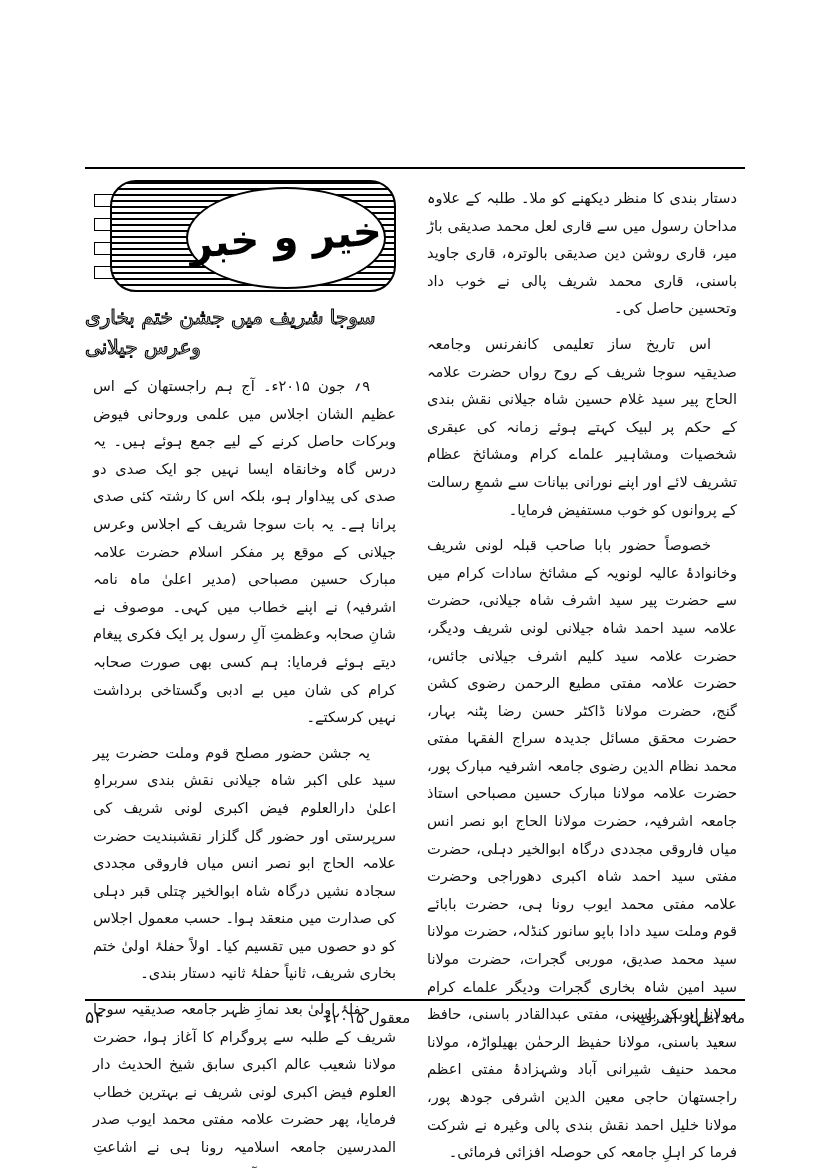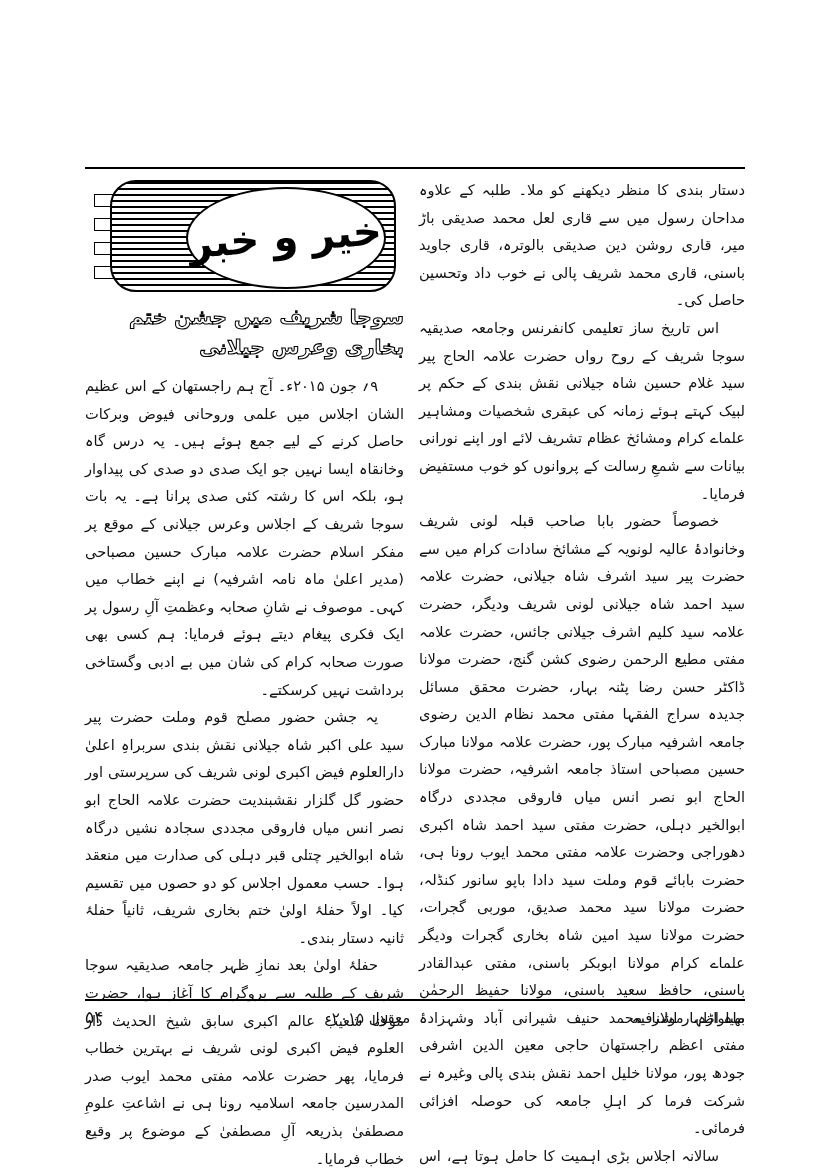--- a/index.html
+++ b/index.html
@@ -18,21 +18,21 @@
   }
   .top-rule{
     position:absolute;left:85px;top:167px;width:660px;height:0;
     border-top:2px solid #000;
   }
   .content{
     position:absolute;left:85px;top:176px;width:660px;
     display:flex;flex-direction:row-reverse;justify-content:space-between;
   }
   .col{font-size:14.6px;line-height:27.6px;text-align:justify;}
-  .col p{margin:0;text-indent:26px;}
+  .col p{margin:8px;text-indent:26px;}
   .col p.no-indent{text-indent:0;}
   .col-left{width:326px;}
   .col-right{width:319px;}
   
   .logo-wrap{position:relative;width:302px;height:112px;margin:4px auto 10px auto;}
   .logo-body{
     position:absolute;right:0;top:0;width:286px;height:112px;
     border:2px solid #000;border-radius:26px;
     background:repeating-linear-gradient(to bottom,#000 0px,#000 2px,#fff 2px,#fff 6px);
     box-sizing:border-box;
@@ -51,22 +51,22 @@
     display:flex;align-items:center;justify-content:center;
   }
   .logo-text{
     font-size:40px;font-weight:bold;color:#000;
     font-family:"DejaVu Sans",sans-serif;
     transform:rotate(-4deg);
     white-space:nowrap;
   }
   
   .headline{
-    text-align:right;
-    font-size:20px;font-weight:bold;
+    text-align:left;
+    font-size:20px;font-weight:normal;
     color:#fff;
     -webkit-text-stroke:1.1px #000;
     margin:0 0 10px 0;
     line-height:30px;
     letter-spacing:0.5px;
   }
   
   .footer{
     position:absolute;left:85px;top:999px;width:660px;
     border-top:2px solid #000;

